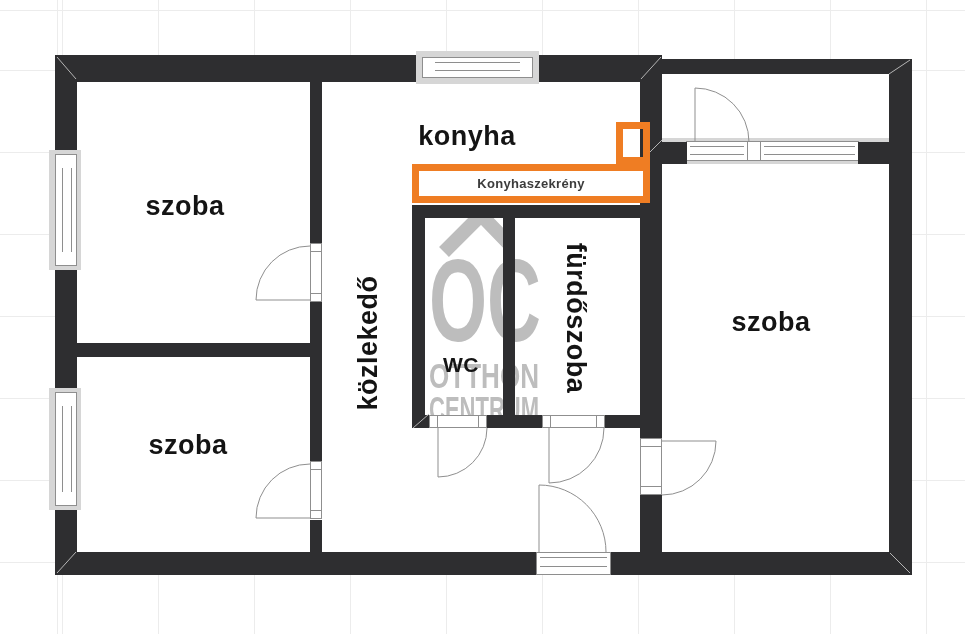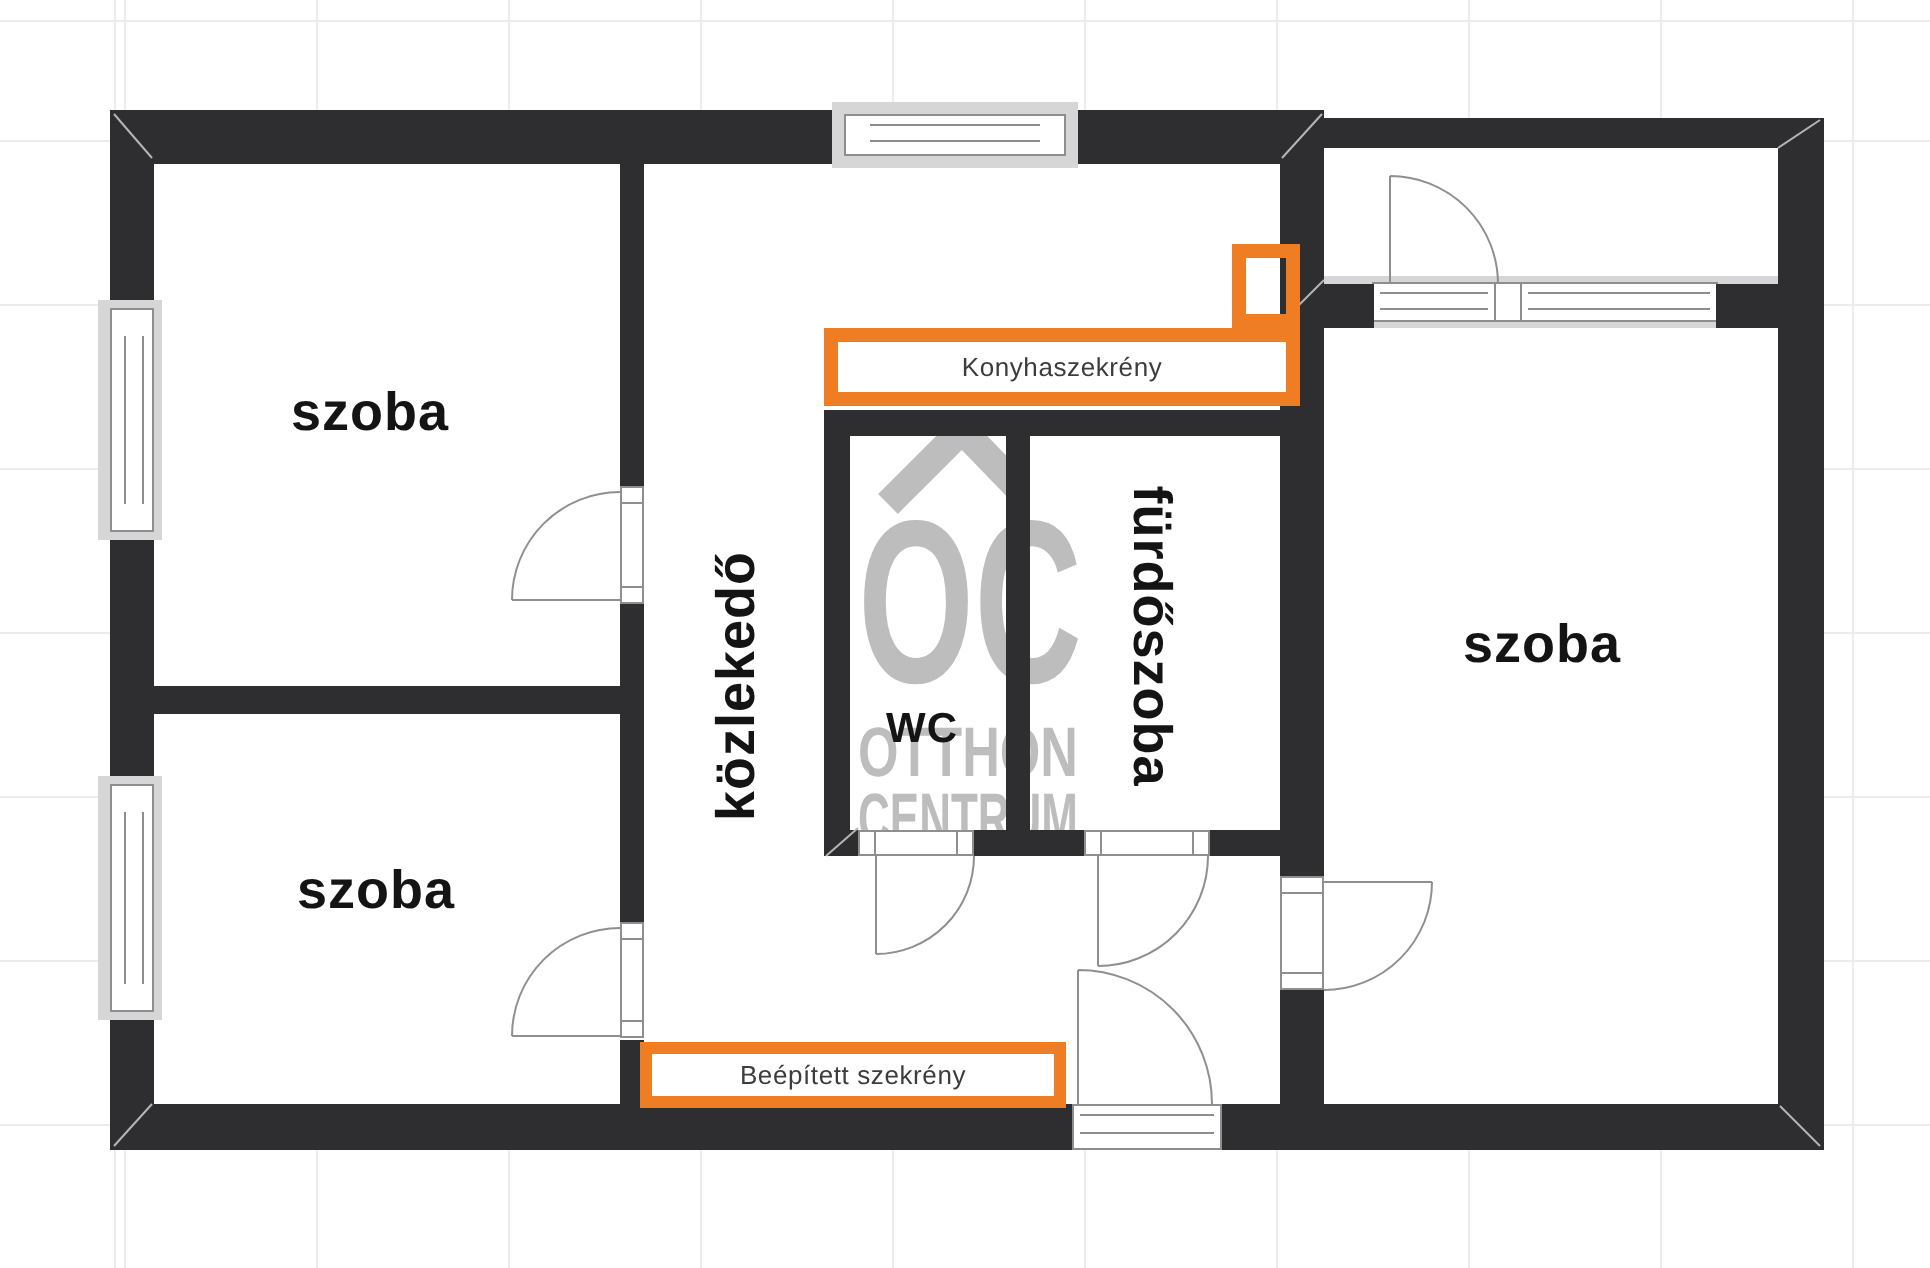--- a/index.html
+++ b/index.html
@@ -20,21 +20,21 @@
   .pane{position:absolute;background:#fff;border:1px solid #8e8e8e;}
   .vlines{position:absolute;top:13px;bottom:13px;left:6px;width:8px;border-left:1px solid #8e8e8e;border-right:1px solid #8e8e8e;}
   .hlines{position:absolute;left:12px;right:12px;top:6px;height:8px;border-top:1px solid #8e8e8e;border-bottom:1px solid #8e8e8e;}
   .doors{position:absolute;left:0;top:0;z-index:5;pointer-events:none;}
   .lbl{position:absolute;z-index:6;font-weight:600;font-size:27px;color:#141414;text-align:center;line-height:32px;letter-spacing:0.5px;}
   .lbl.small{font-size:21px;font-weight:700;line-height:24px;}
   .rot-ccw{transform:rotate(-90deg);}
   .rot-cw{transform:rotate(90deg);}
   .obox{position:absolute;z-index:6;background:#fff;border:7px solid #EF7D23;display:flex;align-items:center;justify-content:center;}
   .obox.hollow{background:transparent;}
-  .obox .cab{font-size:13px;font-weight:400;color:#3c3c3c;letter-spacing:0.3px;}
+  .obox .cab{font-size:13px;font-weight:700;color:#3c3c3c;letter-spacing:0.3px;}
 </style>
 </head>
 <body>
 
 <div class="canvas">
 
   <div class="plan-bg" style="left:55px;top:55px;width:607px;height:520px;"></div>
   <div class="plan-bg" style="left:655px;top:59px;width:257px;height:516px;"></div>
 
   <svg class="wm" width="965" height="634" viewBox="0 0 965 634">
@@ -127,26 +127,24 @@
       <path d="M910 573 L890 553"></path>
         <path d="M889 74 L910 60"></path>
       <path d="M661 57 L641 79"></path>
         <path d="M662 140 L641 161"></path>
       <path d="M429 414 L413 428"></path>
     </g>
   </svg>
 
   <div class="lbl" style="left:120px;top:190px;width:130px;">szoba</div>
   <div class="lbl" style="left:123px;top:429px;width:130px;">szoba</div>
+  <div class="lbl" style="left:402px;top:120px;width:130px;">konyha</div>
   <div class="lbl" style="left:706px;top:306px;width:130px;">szoba</div>
   <div class="lbl rot-ccw" style="left:269px;top:326px;width:200px;height:34px;">közlekedő</div>
   <div class="lbl small" style="left:431px;top:334px;width:60px;margin-top:19px;">WC</div>
   <div class="lbl rot-cw" style="left:475px;top:301px;width:200px;height:34px;">fürdőszoba</div>
 
   <div class="obox" style="left:412px;top:164px;width:224px;height:25px;">
     <span class="cab">Konyhaszekrény</span>
   </div>
   <div class="obox hollow" style="left:616px;top:122px;width:20px;height:28px;"></div>
-  <div class="obox" style="left:320px;top:521px;width:201px;height:21px;border-width:6px;">
-    <span class="cab">Beépített szekrény</span>
-  </div>
 
 </div>
 
 </body></html>

